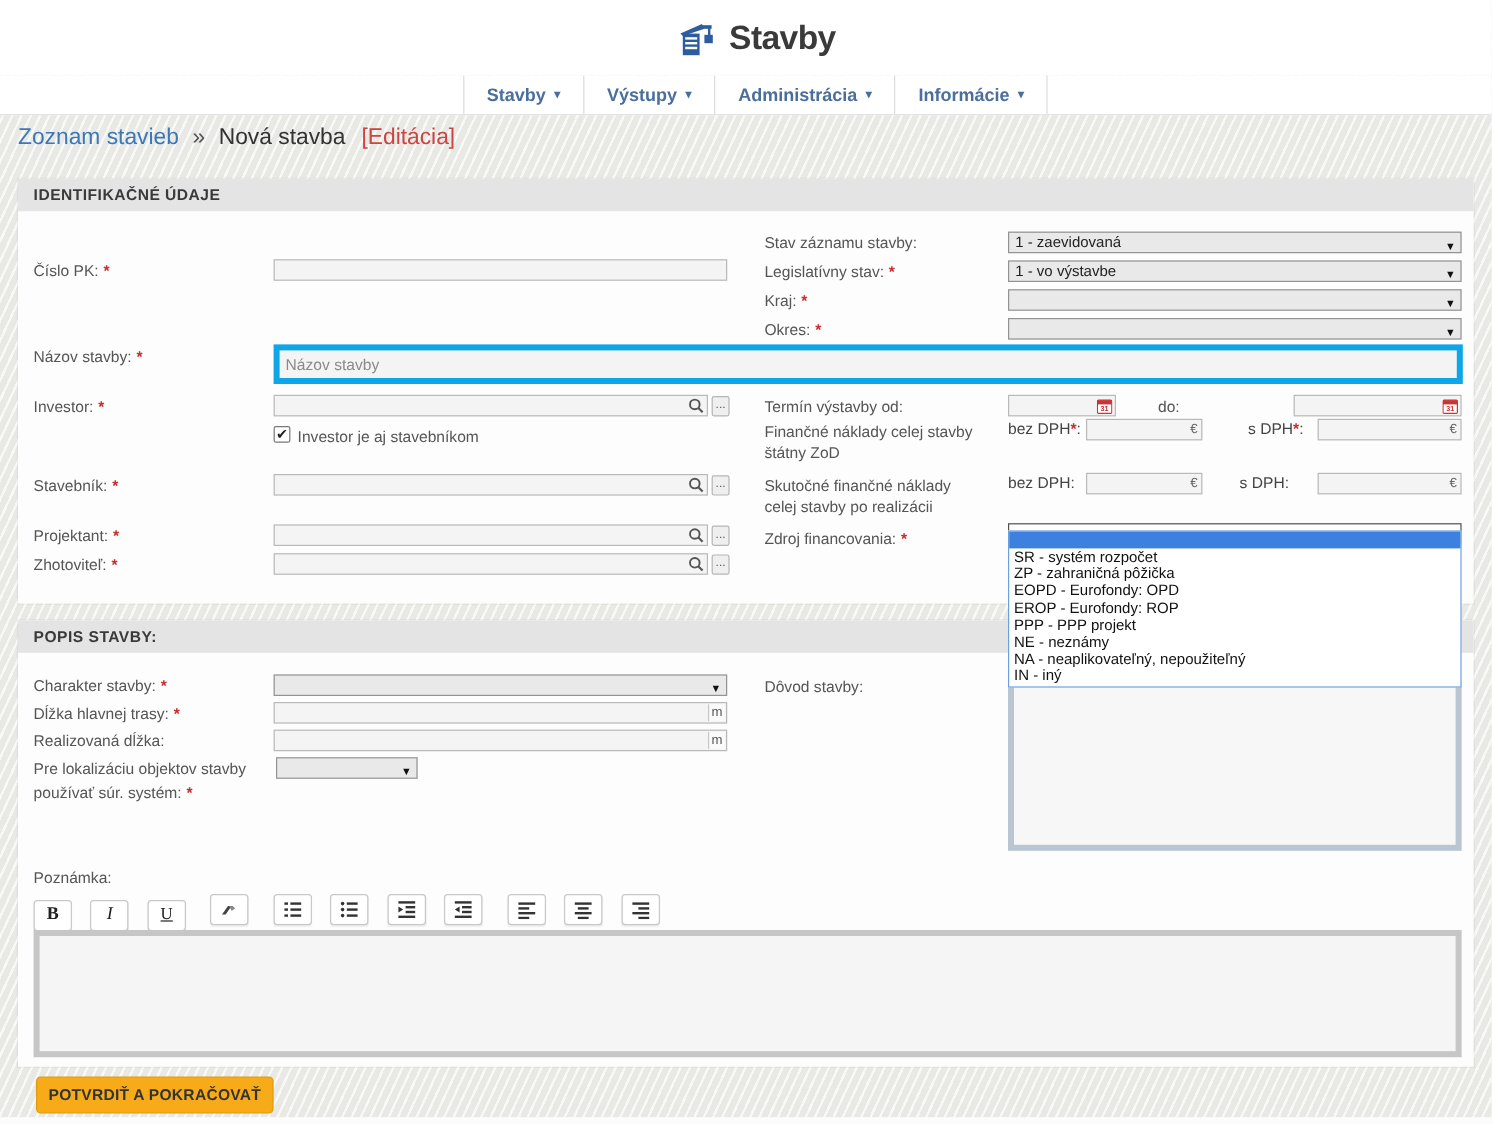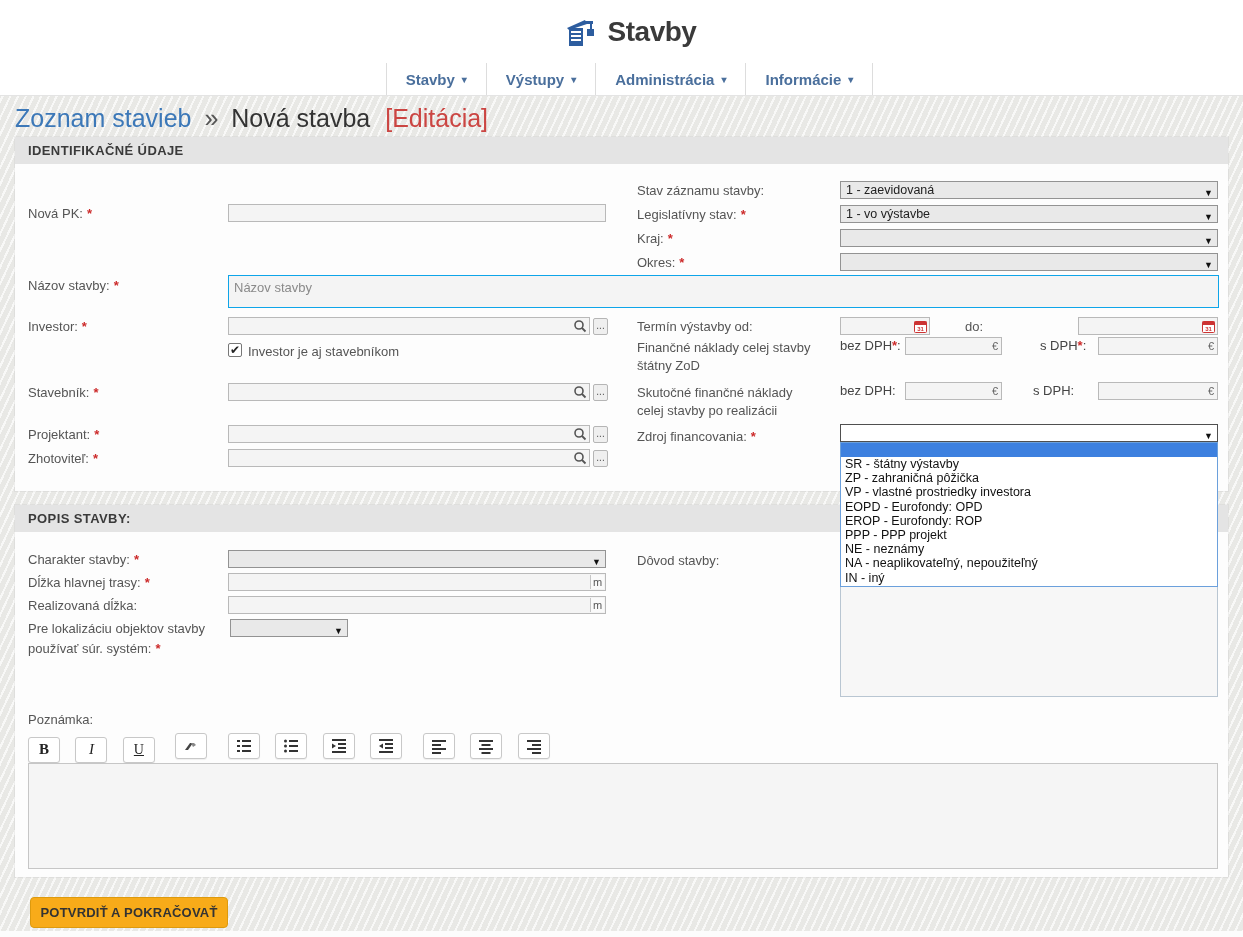--- a/index.html
+++ b/index.html
@@ -9,43 +9,43 @@
     background-image:repeating-linear-gradient(115deg,rgba(255,255,255,.65) 0 2px,rgba(0,0,0,0.015) 2px 7px);padding-left:16px;}
   
   .topbar{position:absolute;top:0;left:0;right:0;height:63px;background:#fff;display:flex;align-items:center;justify-content:center;}
   .logo{display:flex;align-items:center;gap:9px;}
   .logo-text{font-size:28px;font-weight:bold;color:#3a3a3a;letter-spacing:-0.5px;}
   .mainnav{position:absolute;top:63px;left:0;right:0;height:32px;background:#fff;border-bottom:1px solid #e4e4e4;display:flex;justify-content:center;}
   .nav-item{display:flex;align-items:center;padding:0 19px;font-size:15px;font-weight:bold;color:#4a6f9c;border-right:1px solid #ddd;cursor:pointer;}
   .nav-item:first-child{border-left:1px solid #ddd;}
   .nav-caret{font-size:10px;margin-left:7px;color:#4a6f9c;}
   
-  .crumbs{position:absolute;top:104px;left:15px;font-size:25px;color:#333;}
+  .crumbs{position:absolute;top:104px;left:15px;font-size:19px;color:#333;}
   .crumb-link{color:#3c78b8;cursor:pointer;}
   .crumb-sep{color:#555;margin:0 6px;}
   .crumb-mode{color:#cb4542;margin-left:8px;}
   
-  .panel{position:absolute;left:15px;width:1213px;background:#fdfdfd;box-shadow:0 0 0 1px rgba(0,0,0,0.04);}
+  .panel{position:absolute;left:15px;width:1213px;background:#fdfdfd;box-shadow:0 0 0 1px rgba(0,0,0,0.04);margin-top:12px;}
   .panel-hd{height:27px;line-height:27px;background:#e4e4e4;padding-left:13px;font-size:13px;font-weight:bold;color:#3a3a3a;letter-spacing:.4px;}
   #panel1{top:137px;height:354px;}
   #panel2{top:505px;height:372px;}
   .lbl{position:absolute;font-size:13px;color:#555;white-space:nowrap;}
   .req{color:#cc2a2a;margin-left:4px;font-weight:bold;}
   
   .tinput,.fselect,.search,.datef,.moneyf,.unitf{position:absolute;box-sizing:border-box;height:18px;background:#f4f4f4;border:1px solid #b9b9b9;font-size:12px;color:#333;}
   .tinput input,.search input,.datef input,.moneyf input,.unitf input{position:absolute;left:0;top:0;width:100%;height:100%;border:0;background:transparent;font:12px "Liberation Sans",sans-serif;color:#333;padding:0 4px;box-sizing:border-box;outline:none;}
   .fselect{background:#e9e9e9;border:1px solid #939393;line-height:16px;padding:0 18px 0 5px;font-size:12.5px;color:#222;cursor:pointer;}
   .fselect .caret{position:absolute;right:4px;top:3px;font-size:9px;color:#111;}
   .fselect.open{background:#fff;border-color:#4f4f4f;}
   .mag{position:absolute;right:2px;top:1px;}
   .dots-btn{position:absolute;box-sizing:border-box;width:15px;height:17px;background:#efefef;border:1px solid #b5b5b5;border-radius:2px;font-size:10px;color:#555;text-align:center;line-height:13px;cursor:pointer;}
   .cal{position:absolute;right:2px;top:2px;}
   .suffix{position:absolute;right:3px;top:2px;font-size:11px;color:#666;}
   .unitbox{position:absolute;right:1px;top:1px;bottom:1px;width:13px;background:#fafafa;border-left:1px solid #c6c6c6;font-size:11px;color:#555;text-align:center;line-height:15px;}
-  .ta{position:absolute;box-sizing:border-box;background:#f4f4f4;border:1px solid #0ea5e9;}
+  .ta{position:absolute;box-sizing:border-box;background:#f4f4f4;border:5px solid #0ea5e9;}
   .ta textarea{width:100%;height:100%;border:0;background:transparent;resize:none;font:13px "Liberation Sans",sans-serif;color:#333;padding:4px 5px;box-sizing:border-box;outline:none;}
   .ta textarea::placeholder{color:#8a8a8a;}
   .cb{position:absolute;width:14px;height:14px;box-sizing:border-box;border:1px solid #777;background:#fff;border-radius:2px;font-size:12px;line-height:12px;text-align:center;color:#222;cursor:pointer;}
   
   .zdroj-list{position:absolute;left:840px;top:442px;width:378px;box-sizing:border-box;background:#fff;border:1px solid #6ba0dc;z-index:30;padding-bottom:1px;}
   .opt{height:14.2px;line-height:14.2px;font-size:12.5px;padding-left:4px;color:#111;white-space:nowrap;cursor:pointer;}
   .opt.hl{background:#3d80df;height:14px;}
   
   .edbtn{position:relative;display:inline-flex;align-items:center;justify-content:center;width:30px;height:24px;background:#fff;border:1px solid #c8c8c8;border-radius:3px;margin-right:11px;box-shadow:0 1px 1px rgba(0,0,0,.06);cursor:pointer;}
   .edbtn.grp{margin-left:5px;}
@@ -106,21 +106,21 @@
 
   <div class="panel" id="panel1" style="position:absolute;">
     <div class="panel-hd">IDENTIFIKAČNÉ ÚDAJE</div>
 
     <span class="lbl" style="left:622px;top:46px;"><span>Stav záznamu stavby:</span></span>
     <div class="fselect" style="left:825px;top:44px;width:378px;">
       <span>1 - zaevidovaná</span>
       <span class="caret">▼</span>
     </div>
 
-    <span class="lbl" style="left:13px;top:69px;"><span>Nová PK:</span><span class="req">*</span></span>
+    <span class="lbl" style="left:13px;top:69px;"><span>Číslo PK:</span><span class="req">*</span></span>
     <div class="tinput" style="left:213px;top:67px;width:378px;">
       <input type="text" style="">
     </div>
 
     <span class="lbl" style="left:622px;top:70px;"><span>Legislatívny stav:</span><span class="req">*</span></span>
     <div class="fselect" style="left:825px;top:68px;width:378px;">
       <span>1 - vo výstavbe</span>
       <span class="caret">▼</span>
     </div>
 
@@ -351,23 +351,22 @@
         </span>
     </div>
 
     <div class="ta" style="left:13px;top:258px;width:1190px;height:106px;background:#f5f5f5;border-color:#c6c6c6;">
       <textarea style=""></textarea>
     </div>
   </div>
 
   <div class="zdroj-list">
     <div class="opt hl"></div>
-    <div class="opt">SR - štátny výstavby</div>
+    <div class="opt">SR - systém rozpočet</div>
     <div class="opt">ZP - zahraničná pôžička</div>
-    <div class="opt">VP - vlastné prostriedky investora</div>
     <div class="opt">EOPD - Eurofondy: OPD</div>
     <div class="opt">EROP - Eurofondy: ROP</div>
     <div class="opt">PPP - PPP projekt</div>
     <div class="opt">NE - neznámy</div>
     <div class="opt">NA - neaplikovateľný, nepoužiteľný</div>
     <div class="opt">IN - iný</div>
   </div>
 
   <button class="submit">POTVRDIŤ A POKRAČOVAŤ</button>
 

